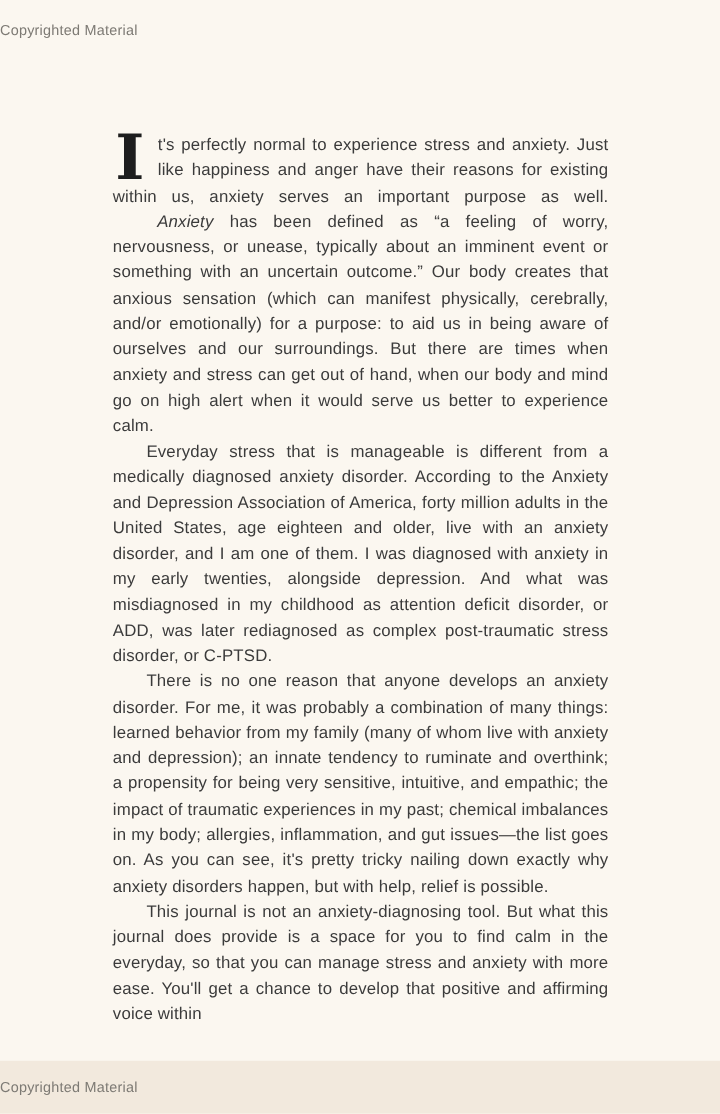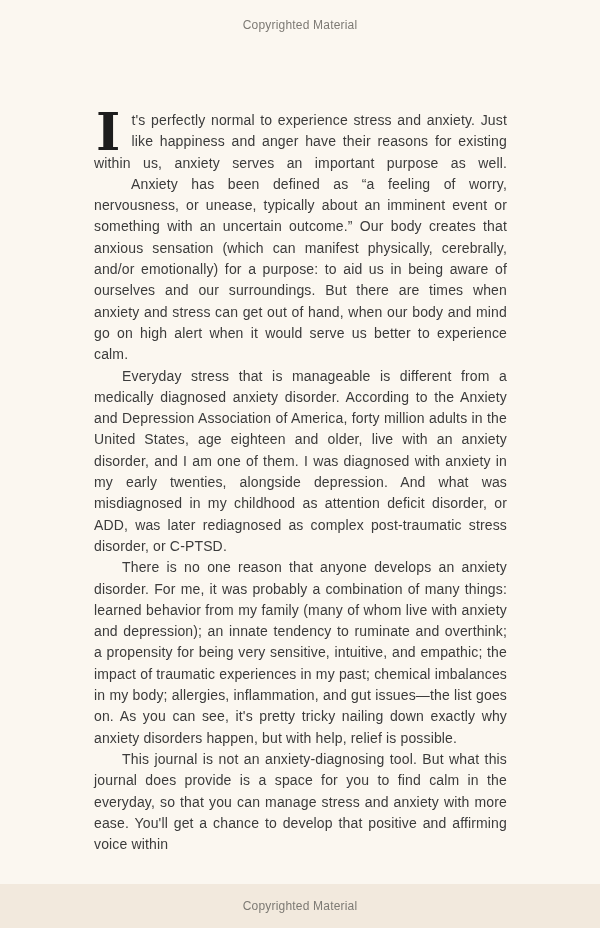--- a/index.html
+++ b/index.html
@@ -16,21 +16,21 @@
   .page {
     position: relative;
     width: 600px;
     height: 928px;
     background: #fbf7f0;
   }
   .notice {
     position: absolute;
     left: 0;
     width: 100%;
-    text-align: center;
+    text-align: left;
     font-size: 12px;
     letter-spacing: 0.2px;
     color: #7d7a74;
   }
   .notice.top {
     top: 18px;
   }
   .footer-strip {
     position: absolute;
     bottom: 0;
@@ -63,20 +63,21 @@
     float: left;
     font-family: "DejaVu Serif", serif;
     font-weight: bold;
     font-size: 52px;
     line-height: 40px;
     height: 40px;
     margin: 2px 11px 0 2px;
     color: #1d1d1d;
   }
   .italic {
+    font-style: italic;
     margin-left: 37px;
   }
 </style>
 </head>
 <body>
 
 <div class="page">
   <div class="notice top">Copyrighted Material</div>
 
   <div class="text-block" id="paragraphs">

